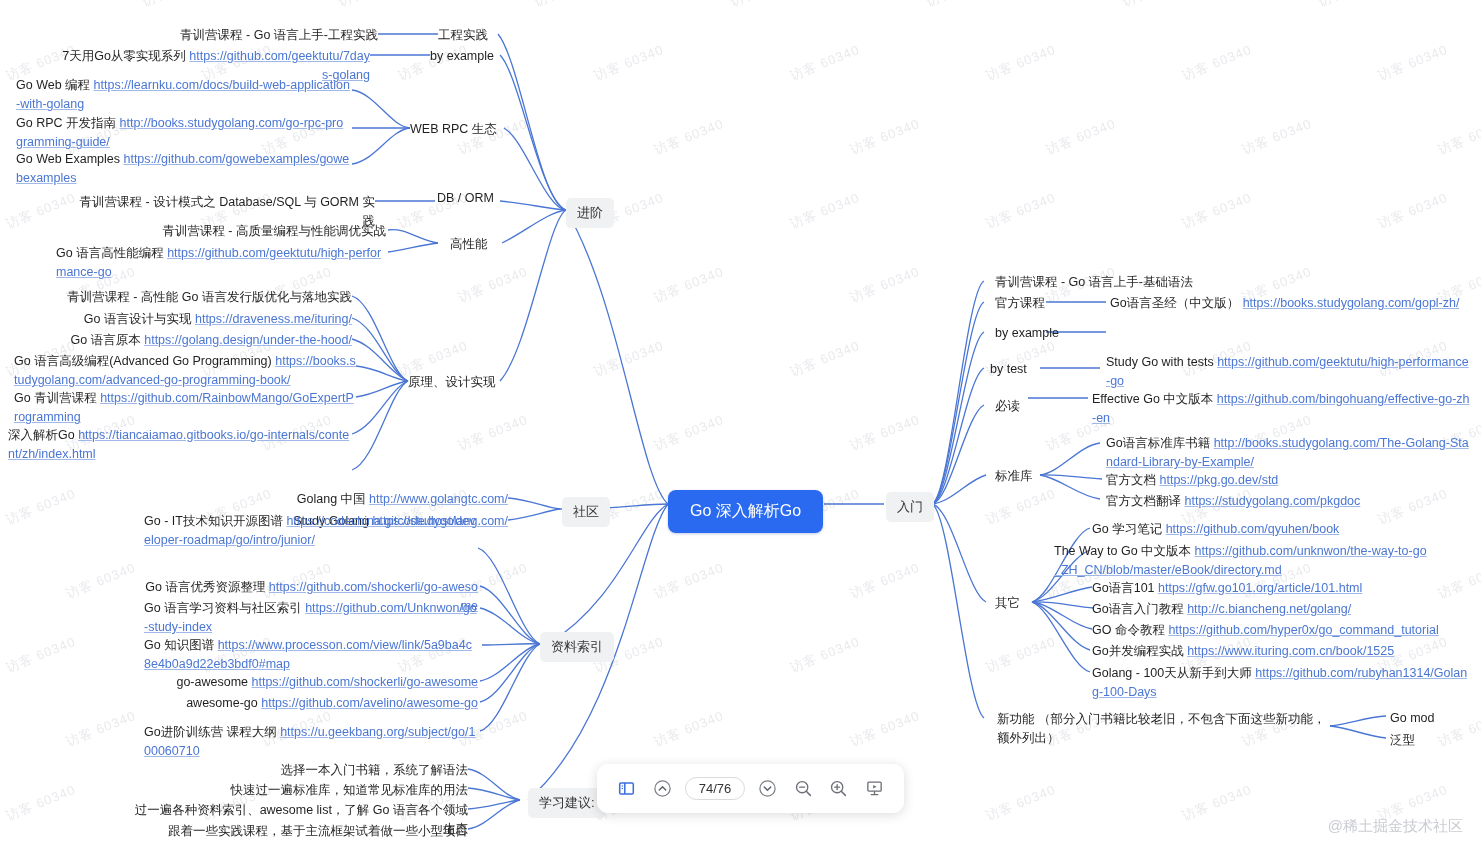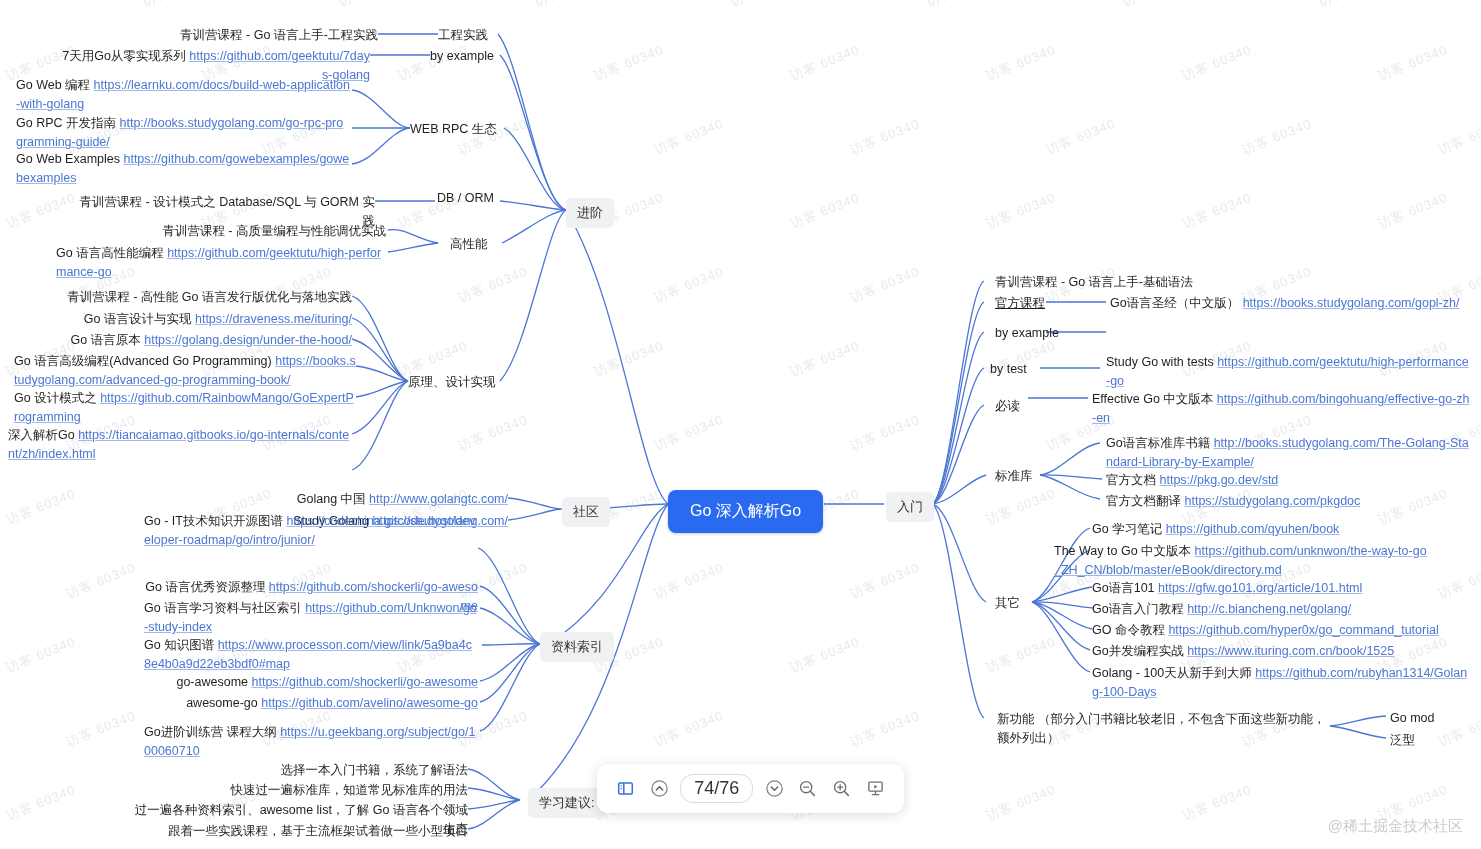--- a/index.html
+++ b/index.html
@@ -98,21 +98,21 @@
   }
   .tb-btn {
     display: flex; align-items: center; justify-content: center;
     width: 26px; height: 26px;
     cursor: pointer;
     color: #6b6f76;
   }
   #page-indicator {
     border: 1px solid #d8dade;
     border-radius: 13px;
-    font-size: 18px;
+    font-size: 13px;
     color: #333;
     padding: 3px 13px;
     min-width: 56px;
     text-align: center;
     cursor: pointer;
     background: #fff;
   }
   #corner-watermark {
     position: absolute;
     right: 18px; bottom: 13px;
@@ -360,21 +360,21 @@
   <div class="node leaf leaf-r" style="left:60px; top:310px; width:292px;">
     <span>Go 语言设计与实现 </span><span class="link-txt">https://draveness.me/ituring/</span>
   </div>
   <div class="node leaf leaf-r" style="left:60px; top:331px; width:292px;">
     <span>Go 语言原本 </span><span class="link-txt">https://golang.design/under-the-hood/</span>
   </div>
   <div class="node leaf" style="left:14px; top:352px; width:342px;">
     <span>Go 语言高级编程(Advanced Go Programming) </span><span class="link-txt">https://books.studygolang.com/advanced-go-programming-book/</span>
   </div>
   <div class="node leaf" style="left:14px; top:389px; width:342px;">
-    <span>Go 设计模式之 </span><span class="link-txt">https://github.com/RainbowMango/GoExpertProgramming</span>
+    <span>Go 青训营课程 </span><span class="link-txt">https://github.com/RainbowMango/GoExpertProgramming</span>
   </div>
   <div class="node leaf" style="left:8px; top:426px; width:342px;">
     <span>深入解析Go </span><span class="link-txt">https://tiancaiamao.gitbooks.io/go-internals/content/zh/index.html</span>
   </div>
 
   <div class="node branch" style="left:562px; top:497px;">社区</div>
   <div class="node leaf leaf-r" style="left:200px; top:490px; width:308px;">
     <span>Golang 中国 </span><span class="link-txt">http://www.golangtc.com/</span>
   </div>
   <div class="node leaf leaf-r" style="left:200px; top:512px; width:308px;">
@@ -418,21 +418,21 @@
   <div class="node leaf leaf-r" style="left:160px; top:822px; width:308px;">
     <span>跟着一些实践课程，基于主流框架试着做一些小型项目</span>
   </div>
 
   <div class="node branch" style="left:886px; top:492px;">入门</div>
 
   <div class="node leaf" style="left:995px; top:273px; width:460px;">
     <span>青训营课程 - Go 语言上手-基础语法</span>
   </div>
 
-  <div class="node" style="left:995px; top:294px;text-decoration:underline;">官方课程</div>
+  <div class="node" style="left:995px; top:294px;">官方课程</div>
   <div class="node leaf" style="left:1110px; top:294px; width:360px;">
     <span>Go语言圣经（中文版） </span><span class="link-txt">https://books.studygolang.com/gopl-zh/</span>
   </div>
 
   <div class="node" style="left:995px; top:324px;">by example</div>
 
   <div class="node" style="left:990px; top:360px;">by test</div>
   <div class="node leaf" style="left:1106px; top:353px; width:364px;">
     <span>Study Go with tests </span><span class="link-txt">https://github.com/geektutu/high-performance-go</span>
   </div>

